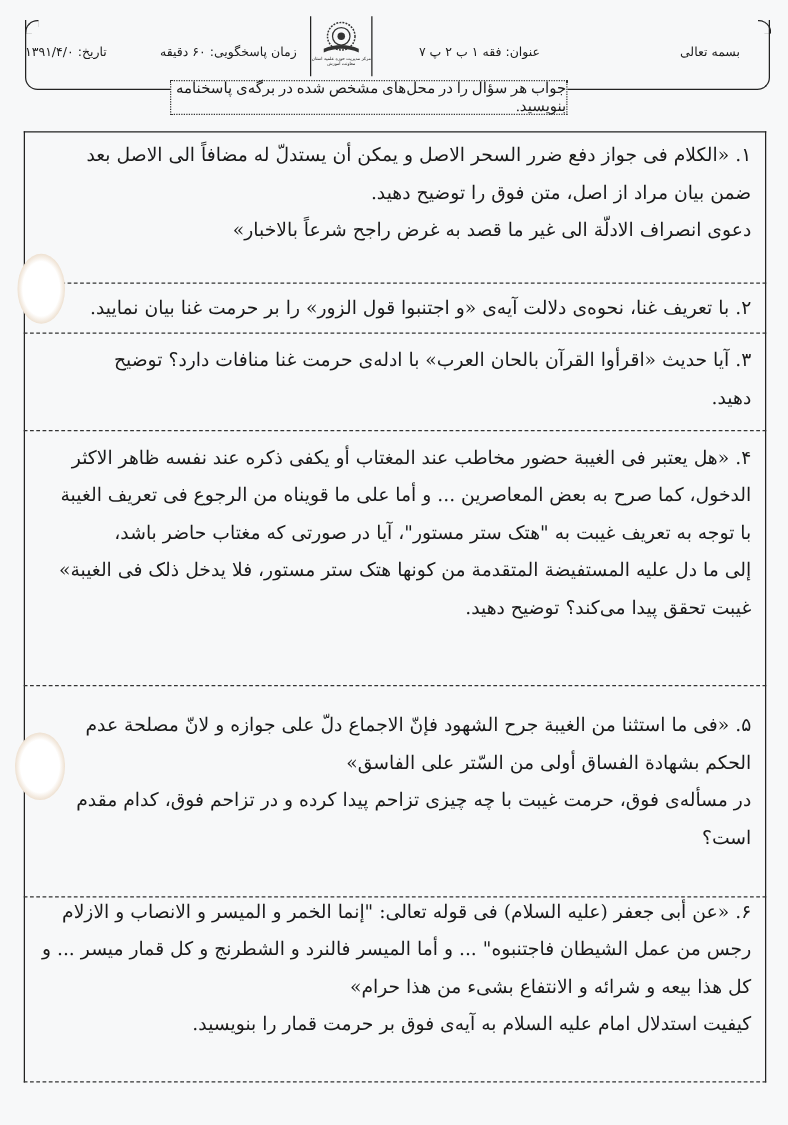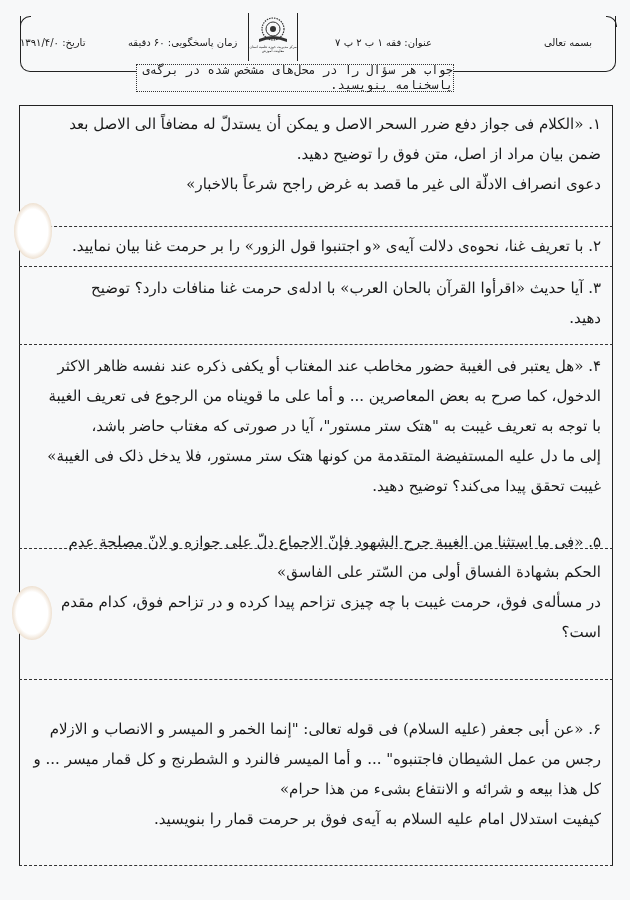--- a/index.html
+++ b/index.html
@@ -30,21 +30,21 @@
     position: absolute; left: 248px; top: 13px; width: 50px; height: 48px;
     border-left: 1.2px solid #222; border-right: 1.2px solid #222; box-sizing: border-box;
     display: flex; flex-direction: column; align-items: center; justify-content: flex-start;
   }
   .logo svg { margin-top: 2px; }
   .logo .logo-caption { font-size: 3.5px; line-height: 4px; text-align: center; font-family: "DejaVu Sans", sans-serif; }
 
   .instruction {
     position: absolute; left: 136px; top: 64px; width: 318px; height: 28px;
     border: 1px dotted #333; background: #f7f8f9; box-sizing: border-box;
-    font-family: Liberation Mono, monospace; font-size: 12px; direction: rtl;
+    font-family: Liberation Serif, serif; font-size: 12px; direction: rtl;
     display: flex; align-items: center; justify-content: center;
   }
 
   .qbox {
     position: absolute; left: 19px; top: 105px; width: 594px; height: 761px;
     border: 1.5px solid #222; border-bottom: none; box-sizing: border-box;
   }
   .question {
     position: absolute; left: 19px; width: 594px; box-sizing: border-box;
     padding: 0 12px 0 10px; direction: rtl; text-align: justify;
@@ -102,21 +102,21 @@
 </div>
 
 <div class="question" style="top:345px; height:204px; padding-top:6px;">
   <p><span>۴.</span> <span>«هل یعتبر فی الغیبة حضور مخاطب عند المغتاب أو یکفی ذکره عند نفسه ظاهر الاکثر</span></p>
   <p>الدخول، کما صرح به بعض المعاصرین ... و أما علی ما قویناه من الرجوع فی تعریف الغیبة</p>
   <p>با توجه به تعریف غیبت به "هتک ستر مستور"، آیا در صورتی که مغتاب حاضر باشد،</p>
   <p>إلی ما دل علیه المستفیضة المتقدمة من کونها هتک ستر مستور، فلا یدخل ذلک فی الغیبة»</p>
   <p>غیبت تحقق پیدا می‌کند؟ توضیح دهید.</p>
 </div>
 
-<div class="question" style="top:521px; height:159px; padding-top:6px;">
+<div class="question" style="top:559px; height:159px; padding-top:6px;">
   <p><span>۵.</span> <span>«فی ما استثنا من الغیبة جرح الشهود فإنّ الاجماع دلّ علی جوازه و لانّ مصلحة عدم</span></p>
   <p>الحکم بشهادة الفساق أولی من السّتر علی الفاسق»</p>
   <p>در مسأله‌ی فوق، حرمت غیبت با چه چیزی تزاحم پیدا کرده و در تزاحم فوق، کدام مقدم</p>
   <p>است؟</p>
 </div>
 
 <div class="question" style="top:708px; height:158px; padding-top:6px;">
   <p><span>۶.</span> <span>«عن أبی جعفر (علیه السلام) فی قوله تعالی: "إنما الخمر و المیسر و الانصاب و الازلام</span></p>
   <p>رجس من عمل الشیطان فاجتنبوه" ... و أما المیسر فالنرد و الشطرنج و کل قمار میسر ... و</p>
   <p>کل هذا بیعه و شرائه و الانتفاع بشیء من هذا حرام»</p>

